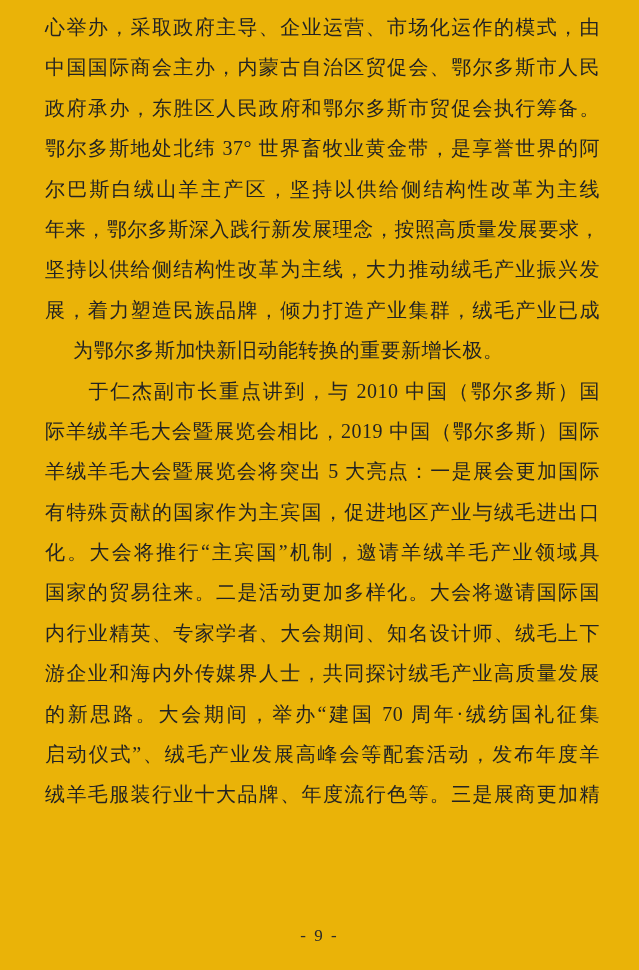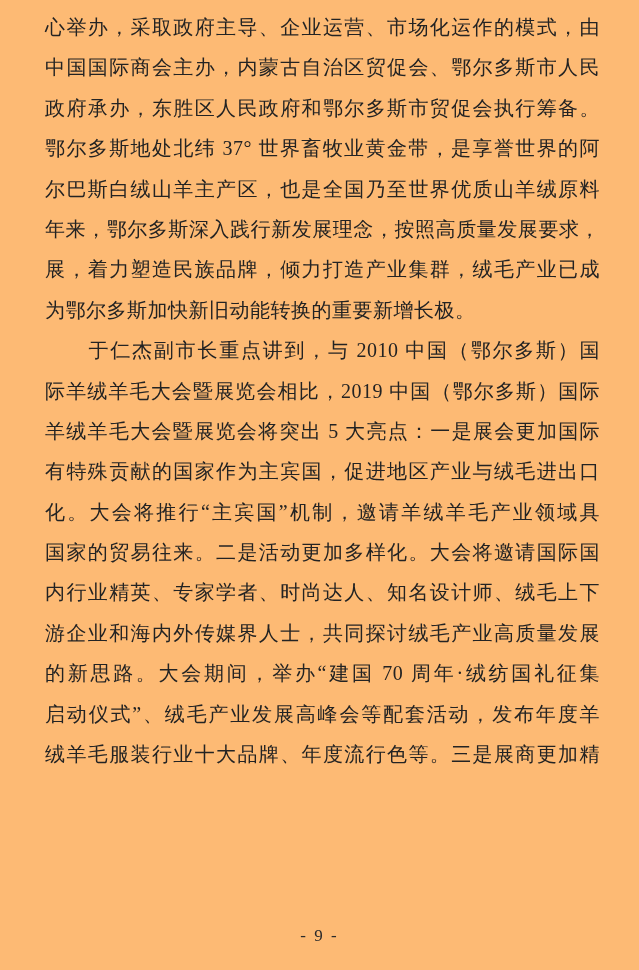--- a/index.html
+++ b/index.html
@@ -4,21 +4,21 @@
 <style>
   html, body {
     margin: 0;
     padding: 0;
     background: #ffffff;
   }
   .page {
     position: relative;
     width: 639px;
     height: 970px;
-    background: #fdba74;
+    background: #eab308;
     overflow: hidden;
     font-family: "Liberation Serif", "DejaVu Serif", serif;
     color: #232323;
   }
   .body-text {
     position: absolute;
     left: 45px;
     top: 7px;
     width: 555px;
   }
@@ -27,20 +27,21 @@
     height: 40.4px;
     line-height: 40.4px;
     text-align: justify;
     text-align-last: justify;
     letter-spacing: 0.5px;
     white-space: nowrap;
     overflow: visible;
   }
   .line.para-end {
     text-align-last: left;
+    margin-left: 28px;
   }
   .footer {
     position: absolute;
     left: 0;
     top: 924px;
     width: 639px;
     text-align: center;
     font-size: 17px;
     letter-spacing: 2px;
     color: #2b2b2b;
@@ -49,30 +50,31 @@
 </style>
 </head>
 <body>
 
 <div class="page">
   <div class="body-text">
     <div class="line">心举办，采取政府主导、企业运营、市场化运作的模式，由</div>
     <div class="line">中国国际商会主办，内蒙古自治区贸促会、鄂尔多斯市人民</div>
     <div class="line">政府承办，东胜区人民政府和鄂尔多斯市贸促会执行筹备。</div>
     <div class="line">鄂尔多斯地处北纬 37° 世界畜牧业黄金带，是享誉世界的阿</div>
-    <div class="line">尔巴斯白绒山羊主产区，也是全国乃至世界优质山羊绒原料</div>
+    <div class="line">尔巴斯白绒山羊主产区，坚持以供给侧结构性改革为主线</div>
     <div class="line">年来，鄂尔多斯深入践行新发展理念，按照高质量发展要求，</div>
+    <div class="line">坚持以供给侧结构性改革为主线，大力推动绒毛产业振兴发</div>
     <div class="line">展，着力塑造民族品牌，倾力打造产业集群，绒毛产业已成</div>
     <div class="line para-end">为鄂尔多斯加快新旧动能转换的重要新增长极。</div>
     <div class="line">　　于仁杰副市长重点讲到，与 2010 中国（鄂尔多斯）国</div>
     <div class="line">际羊绒羊毛大会暨展览会相比，2019 中国（鄂尔多斯）国际</div>
     <div class="line">羊绒羊毛大会暨展览会将突出 5 大亮点：一是展会更加国际</div>
     <div class="line">有特殊贡献的国家作为主宾国，促进地区产业与绒毛进出口</div>
     <div class="line">化。大会将推行“主宾国”机制，邀请羊绒羊毛产业领域具</div>
     <div class="line">国家的贸易往来。二是活动更加多样化。大会将邀请国际国</div>
-    <div class="line">内行业精英、专家学者、时尚达人、知名设计师、绒毛上下</div>
+    <div class="line">内行业精英、专家学者、大会期间、知名设计师、绒毛上下</div>
     <div class="line">游企业和海内外传媒界人士，共同探讨绒毛产业高质量发展</div>
     <div class="line">的新思路。大会期间，举办“建国 70 周年·绒纺国礼征集</div>
     <div class="line">启动仪式”、绒毛产业发展高峰会等配套活动，发布年度羊</div>
     <div class="line">绒羊毛服装行业十大品牌、年度流行色等。三是展商更加精</div>
   </div>
   <div class="footer">- 9 -</div>
 </div>
 
 </body></html>

